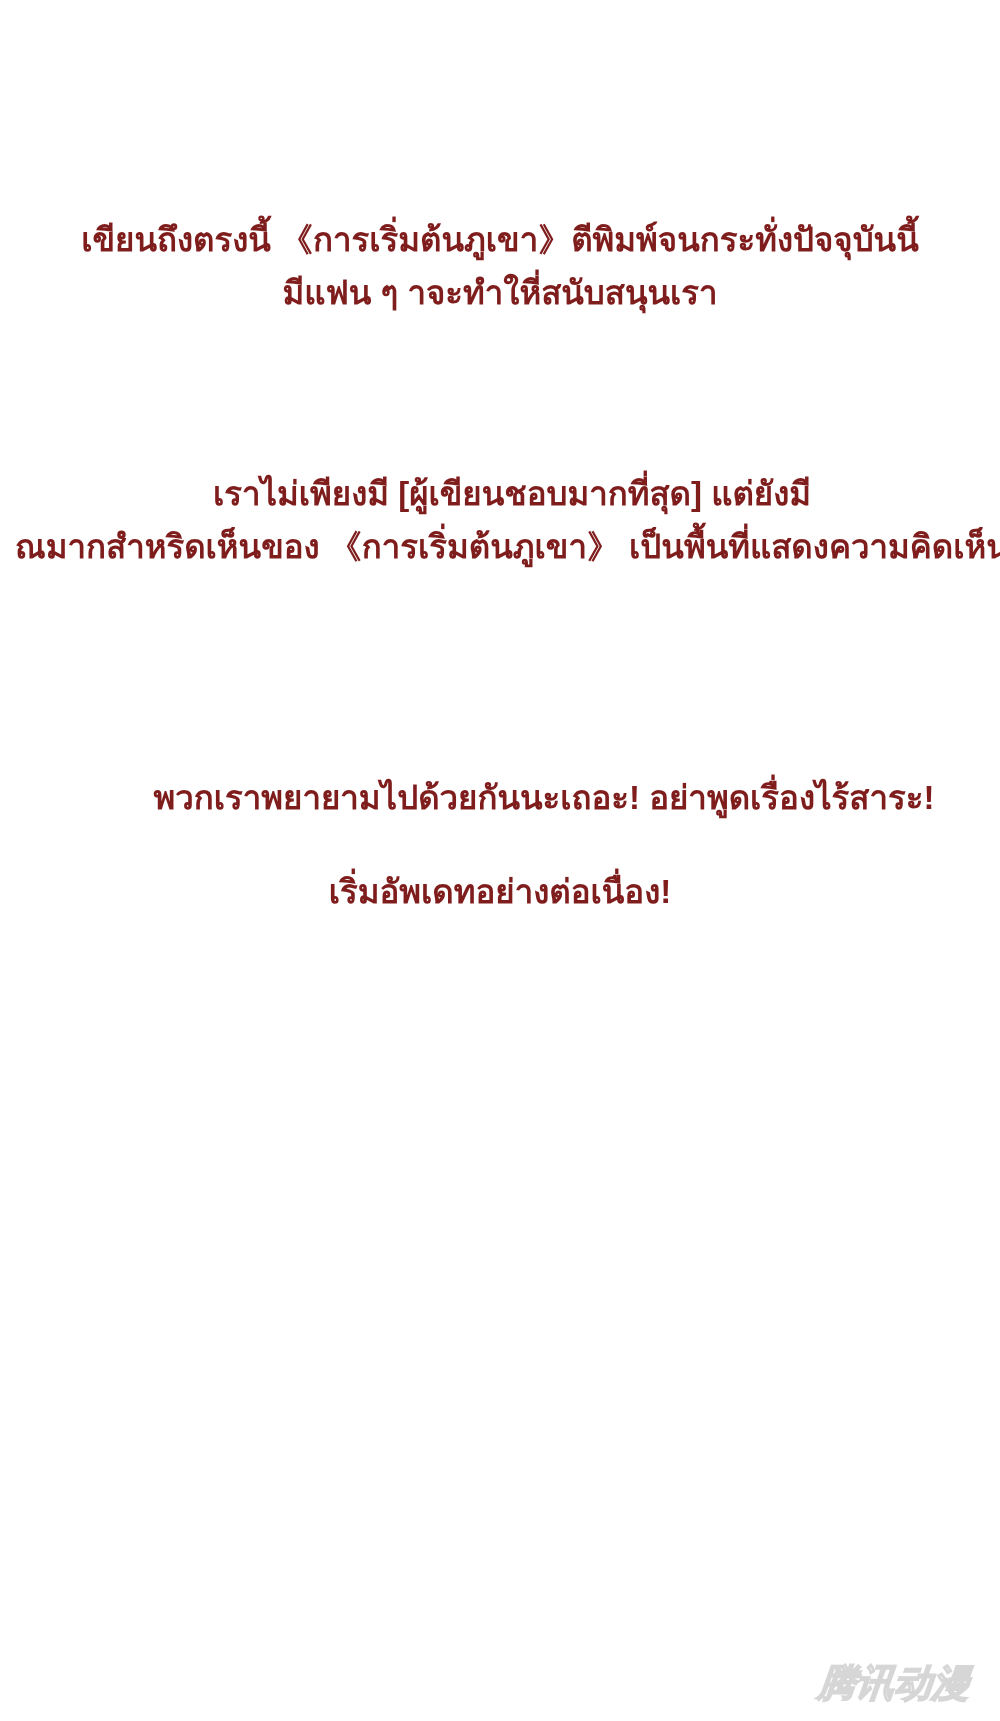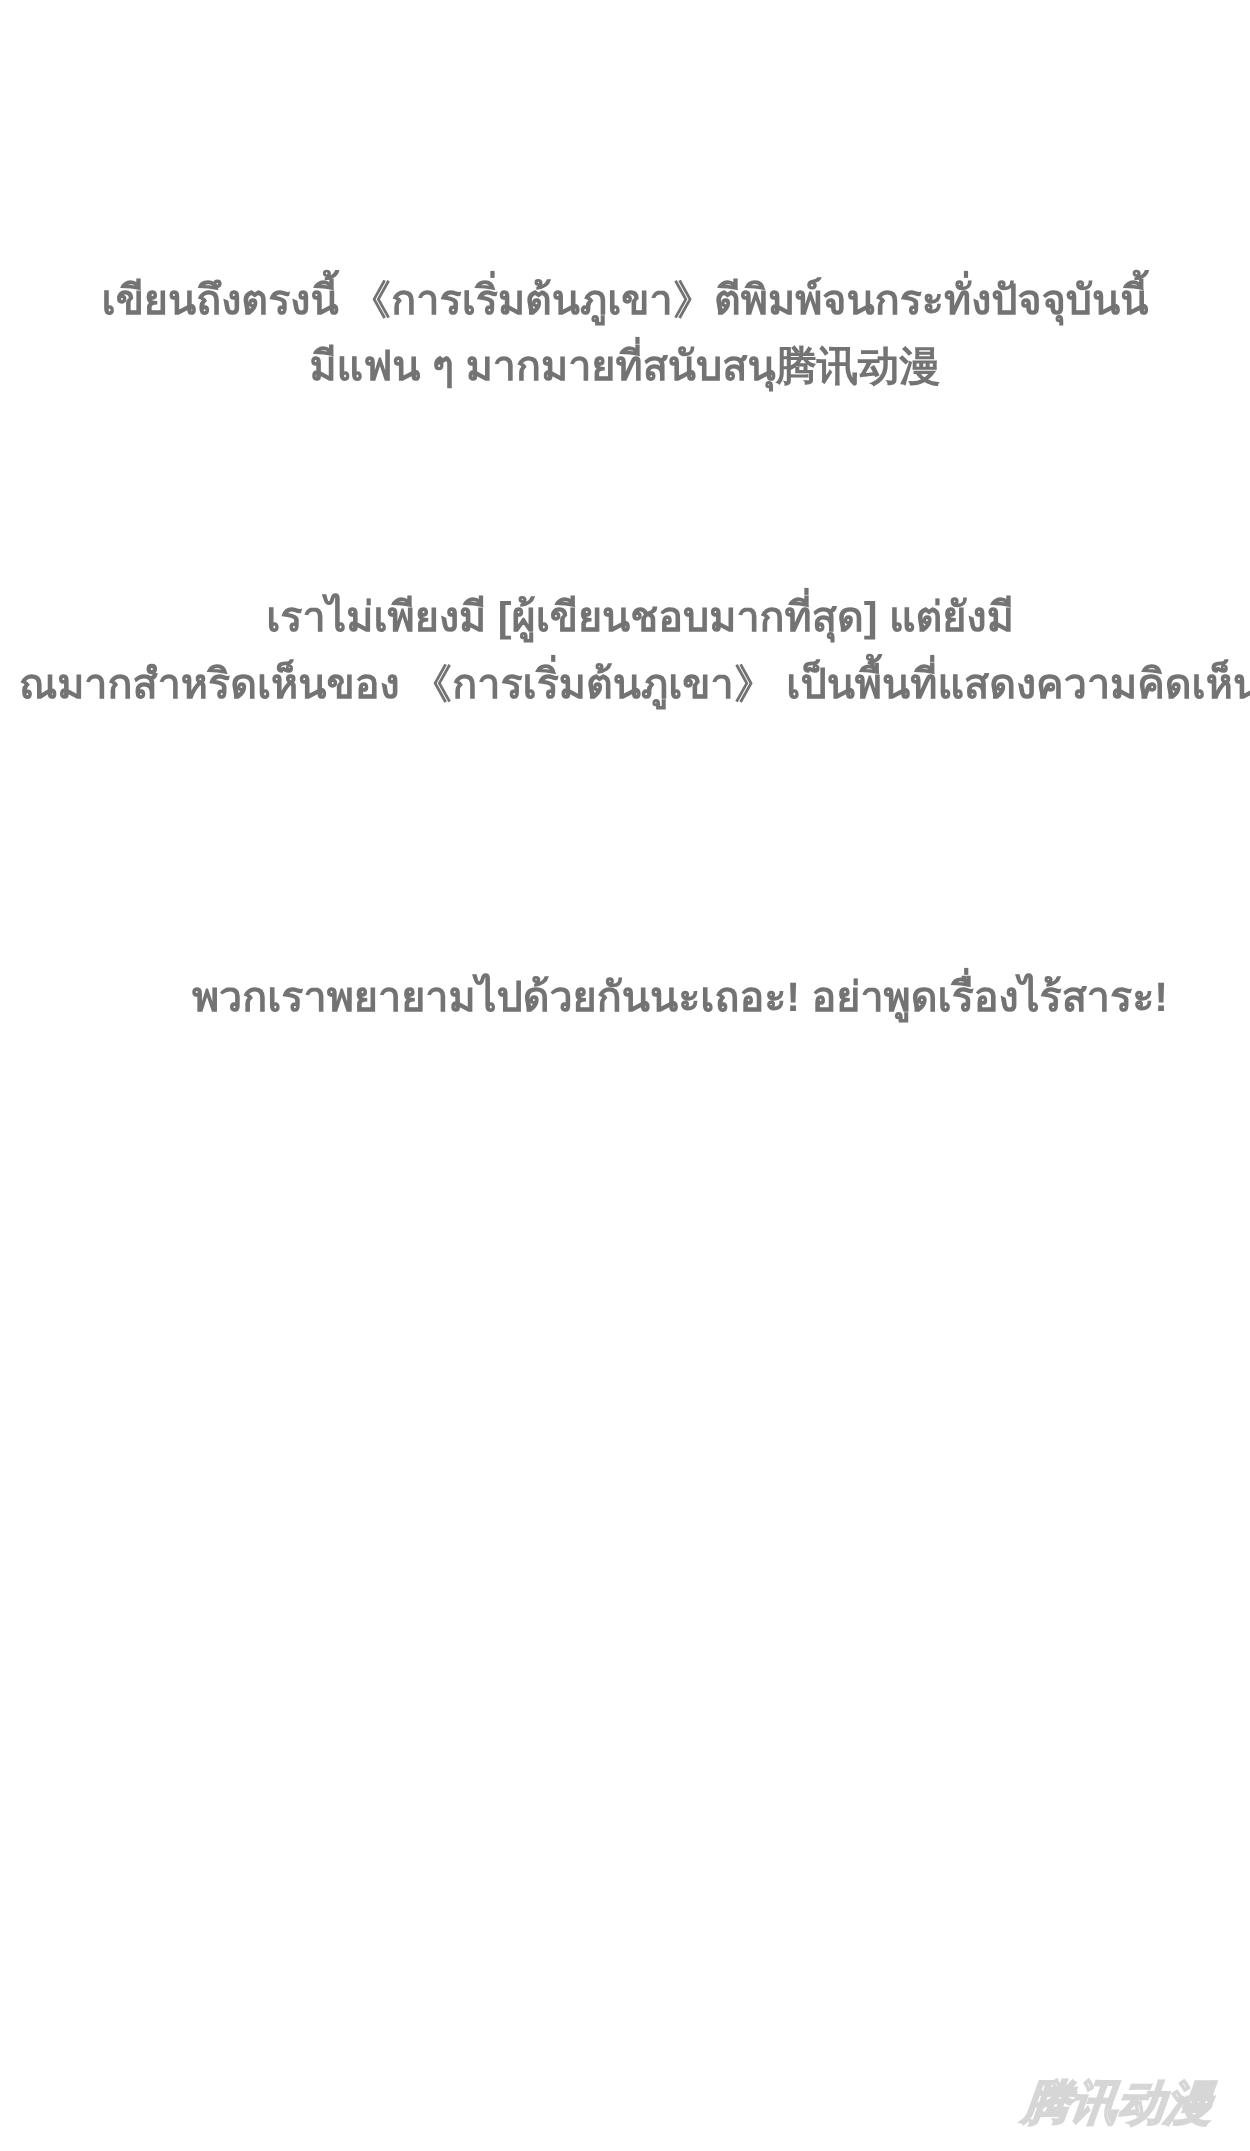--- a/index.html
+++ b/index.html
@@ -13,21 +13,21 @@
     height: 1721px;
     background: #ffffff;
     overflow: hidden;
     font-family: "Liberation Sans", sans-serif;
   }
   .text-block {
     position: absolute;
     left: 0;
     width: 1000px;
     text-align: center;
-    color: #737373;
+    color: #7f1d1d;
     font-weight: bold;
     font-size: 33px;
     line-height: 53px;
     letter-spacing: 0px;
     white-space: nowrap;
   }
   .para-1 { top: 213px; }
   .para-2 { top: 467px; padding-left: 12px; }
   .para-3 { top: 771px; padding-left: 44px; }
   .para-4 { top: 865px; }
@@ -50,28 +50,31 @@
     user-select: none;
   }
 </style>
 </head>
 <body>
 
 <div class="page">
 
   <div class="text-block para-1">
     <span class="line">เขียนถึงตรงนี้ 《การเริ่มต้นภูเขา》ตีพิมพ์จนกระทั่งปัจจุบันนี้</span>
-    <span class="line">มีแฟน ๆ มากมายที่สนับสนุ腾讯动漫</span>
+    <span class="line">มีแฟน ๆ าจะทำใหี่สนับสนุนเรา</span>
   </div>
 
   <div class="text-block para-2">
     <span class="line">เราไม่เพียงมี [ผู้เขียนชอบมากที่สุด] แต่ยังมี</span>
     <span class="line">ณมากสำหริดเห็นของ 《การเริ่มต้นภูเขา》 เป็นพื้นที่แสดงความคิดเห็น</span>
   </div>
 
   <div class="text-block para-3">
     <span class="line">พวกเราพยายามไปด้วยกันนะเถอะ! อย่าพูดเรื่องไร้สาระ!</span>
   </div>
 
+  <div class="text-block para-4">
+    <span class="line">เริ่มอัพเดทอย่างต่อเนื่อง!</span>
+  </div>
 
   <div class="watermark">腾讯动漫</div>
 
 </div>
 
 </body></html>

